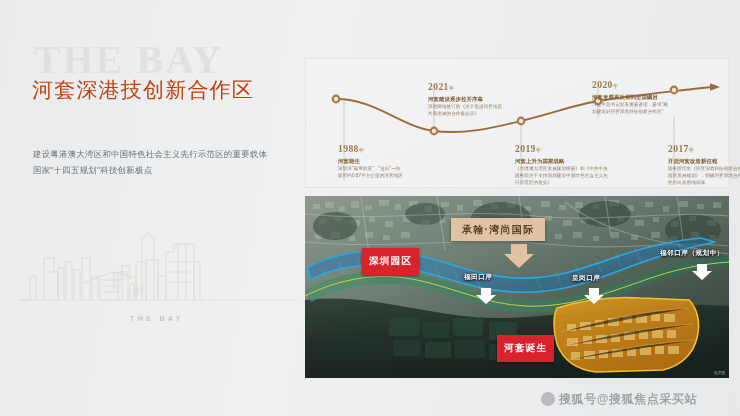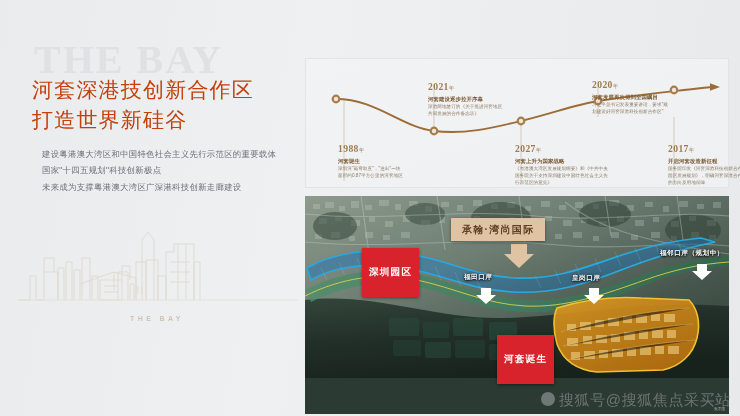--- a/index.html
+++ b/index.html
@@ -26,21 +26,21 @@
     font-family:"Liberation Serif","DejaVu Serif",serif;
   }
   .headline {
     position:absolute; left:32px; top:75px;
     font-size:21px; line-height:30px; font-weight:400;
     color:#c2410c; letter-spacing:1.2px; white-space:nowrap;
   }
   .headline div { white-space:nowrap; }
 
   .bodytext {
-    position:absolute; left:42px; top:146px;
+    position:absolute; left:33px; top:146px;
     font-size:8.4px; line-height:16.4px; color:#6e7276;
     letter-spacing:.3px;
   }
   .bodytext div { white-space:nowrap; }
 
   
   .skyline { position:absolute; left:18px; top:232px; width:280px; height:110px; opacity:.55; }
   .skyline-label {
     position:absolute; left:130px; top:315px;
     font-size:7px; letter-spacing:3.4px; color:#cfc3b2; font-weight:600;
@@ -66,30 +66,30 @@
     margin-top:2.5px; white-space:nowrap; letter-spacing:.1px;
   }
   .tl-desc {
     font-size:4.6px; color:#8d7a62; line-height:6.8px;
     margin-top:1.5px; letter-spacing:.05px;
   }
   .tl-desc div { white-space:nowrap; }
 
   
   .map {
-    position:absolute; left:305px; top:196px; width:424px; height:218px;
+    position:absolute; left:305px; top:196px; width:424px; height:182px;
     overflow:hidden;
     background:#2b3a33;
   }
   .map-svg { position:absolute; left:0; top:0; }
 
   .map-badge-red {
     position:absolute; background:#d9232c; color:#fff;
     font-size:9.6px; font-weight:700; letter-spacing:1.2px;
-    padding:18px 7px; white-space:nowrap;
+    padding:7px 7px; white-space:nowrap;
     box-shadow:0 1px 3px rgba(0,0,0,.45);
   }
   .map-banner {
     position:absolute; background:#e0c3a3; color:#5d4326;
     font-size:10px; font-weight:700; letter-spacing:1.3px;
     padding:4.5px 11px; white-space:nowrap;
     box-shadow:0 1px 3px rgba(0,0,0,.4);
   }
   .map-port {
     position:absolute; color:#fff; font-size:6.6px; font-weight:700;
@@ -97,47 +97,45 @@
     text-shadow:0 1px 2px rgba(0,0,0,.95),0 0 3px rgba(0,0,0,.8);
   }
   .map-credit {
     position:absolute; right:4px; bottom:3px;
     font-size:3.6px; color:rgba(255,255,255,.6); white-space:nowrap;
   }
 
   
   .watermark {
     position:absolute; left:559px; top:391px;
-    font-size:15px; font-weight:400; color:#85888c;
+    font-size:12px; font-weight:700; color:#85888c;
     letter-spacing:.6px; white-space:nowrap; opacity:.72;
   }
   .wm-icon {
     position:absolute; left:541px; top:392px;
     width:14px; height:14px; border-radius:50%;
     background:#9a9ea2; opacity:.62;
   }
 </style>
 </head>
 <body>
 
 <div class="page"></div>
 
 <div class="left">
 
   <div class="ghost-title">THE BAY</div>
 
   <div class="headline">
     <div>河套深港技创新合作区</div>
-    <div>打造世界新硅谷</div>
   </div>
 
   <div class="bodytext">
     <div>建设粤港澳大湾区和中国特色社会主义先行示范区的重要载体</div>
     <div>国家"十四五规划"科技创新极点</div>
-    <div>未来成为支撑粤港澳大湾区广深港科技创新走廊建设</div>
   </div>
 
   <svg class="skyline" viewBox="0 0 280 110">
     <g fill="none" stroke="#d8cbb8" stroke-width="1">
       <path d="M0 68 L12 68 L12 44 L18 44 L18 68 L26 68 L26 40 L40 40 L40 68"></path>
       <path d="M26 40 L26 26 L36 26 L36 40"></path>
       <path d="M40 68 L40 36 L46 36 L46 68"></path>
       <path d="M48 68 L48 30 L54 30 L54 68"></path>
       <path d="M56 68 L56 38 L62 38 L62 68"></path>
       <path d="M64 68 L64 26 L72 26 L72 68"></path>
@@ -224,21 +222,21 @@
     </div>
     <div class="tl-head">河套建设逐步拉开序幕</div>
     <div class="tl-desc">
       <div>深港两地签订的《关于推进河套地区</div>
       <div>共同发展的合作备忘录》</div>
     </div>
   </div>
 
   <div class="tl-entry" style="left:209px; top:84px; width:110px;">
     <div class="tl-year">
-      <span>2027</span><span class="suf">年</span>
+      <span>2019</span><span class="suf">年</span>
     </div>
     <div class="tl-head">河套上升为国家战略</div>
     <div class="tl-desc">
       <div>《粤港澳大湾区发展规划纲要》和《中共中央</div>
       <div>国务院关于支持深圳建设中国特色社会主义先</div>
       <div>行示范区的意见》</div>
     </div>
   </div>
 
   <div class="tl-entry" style="left:286px; top:20px; width:108px;">

